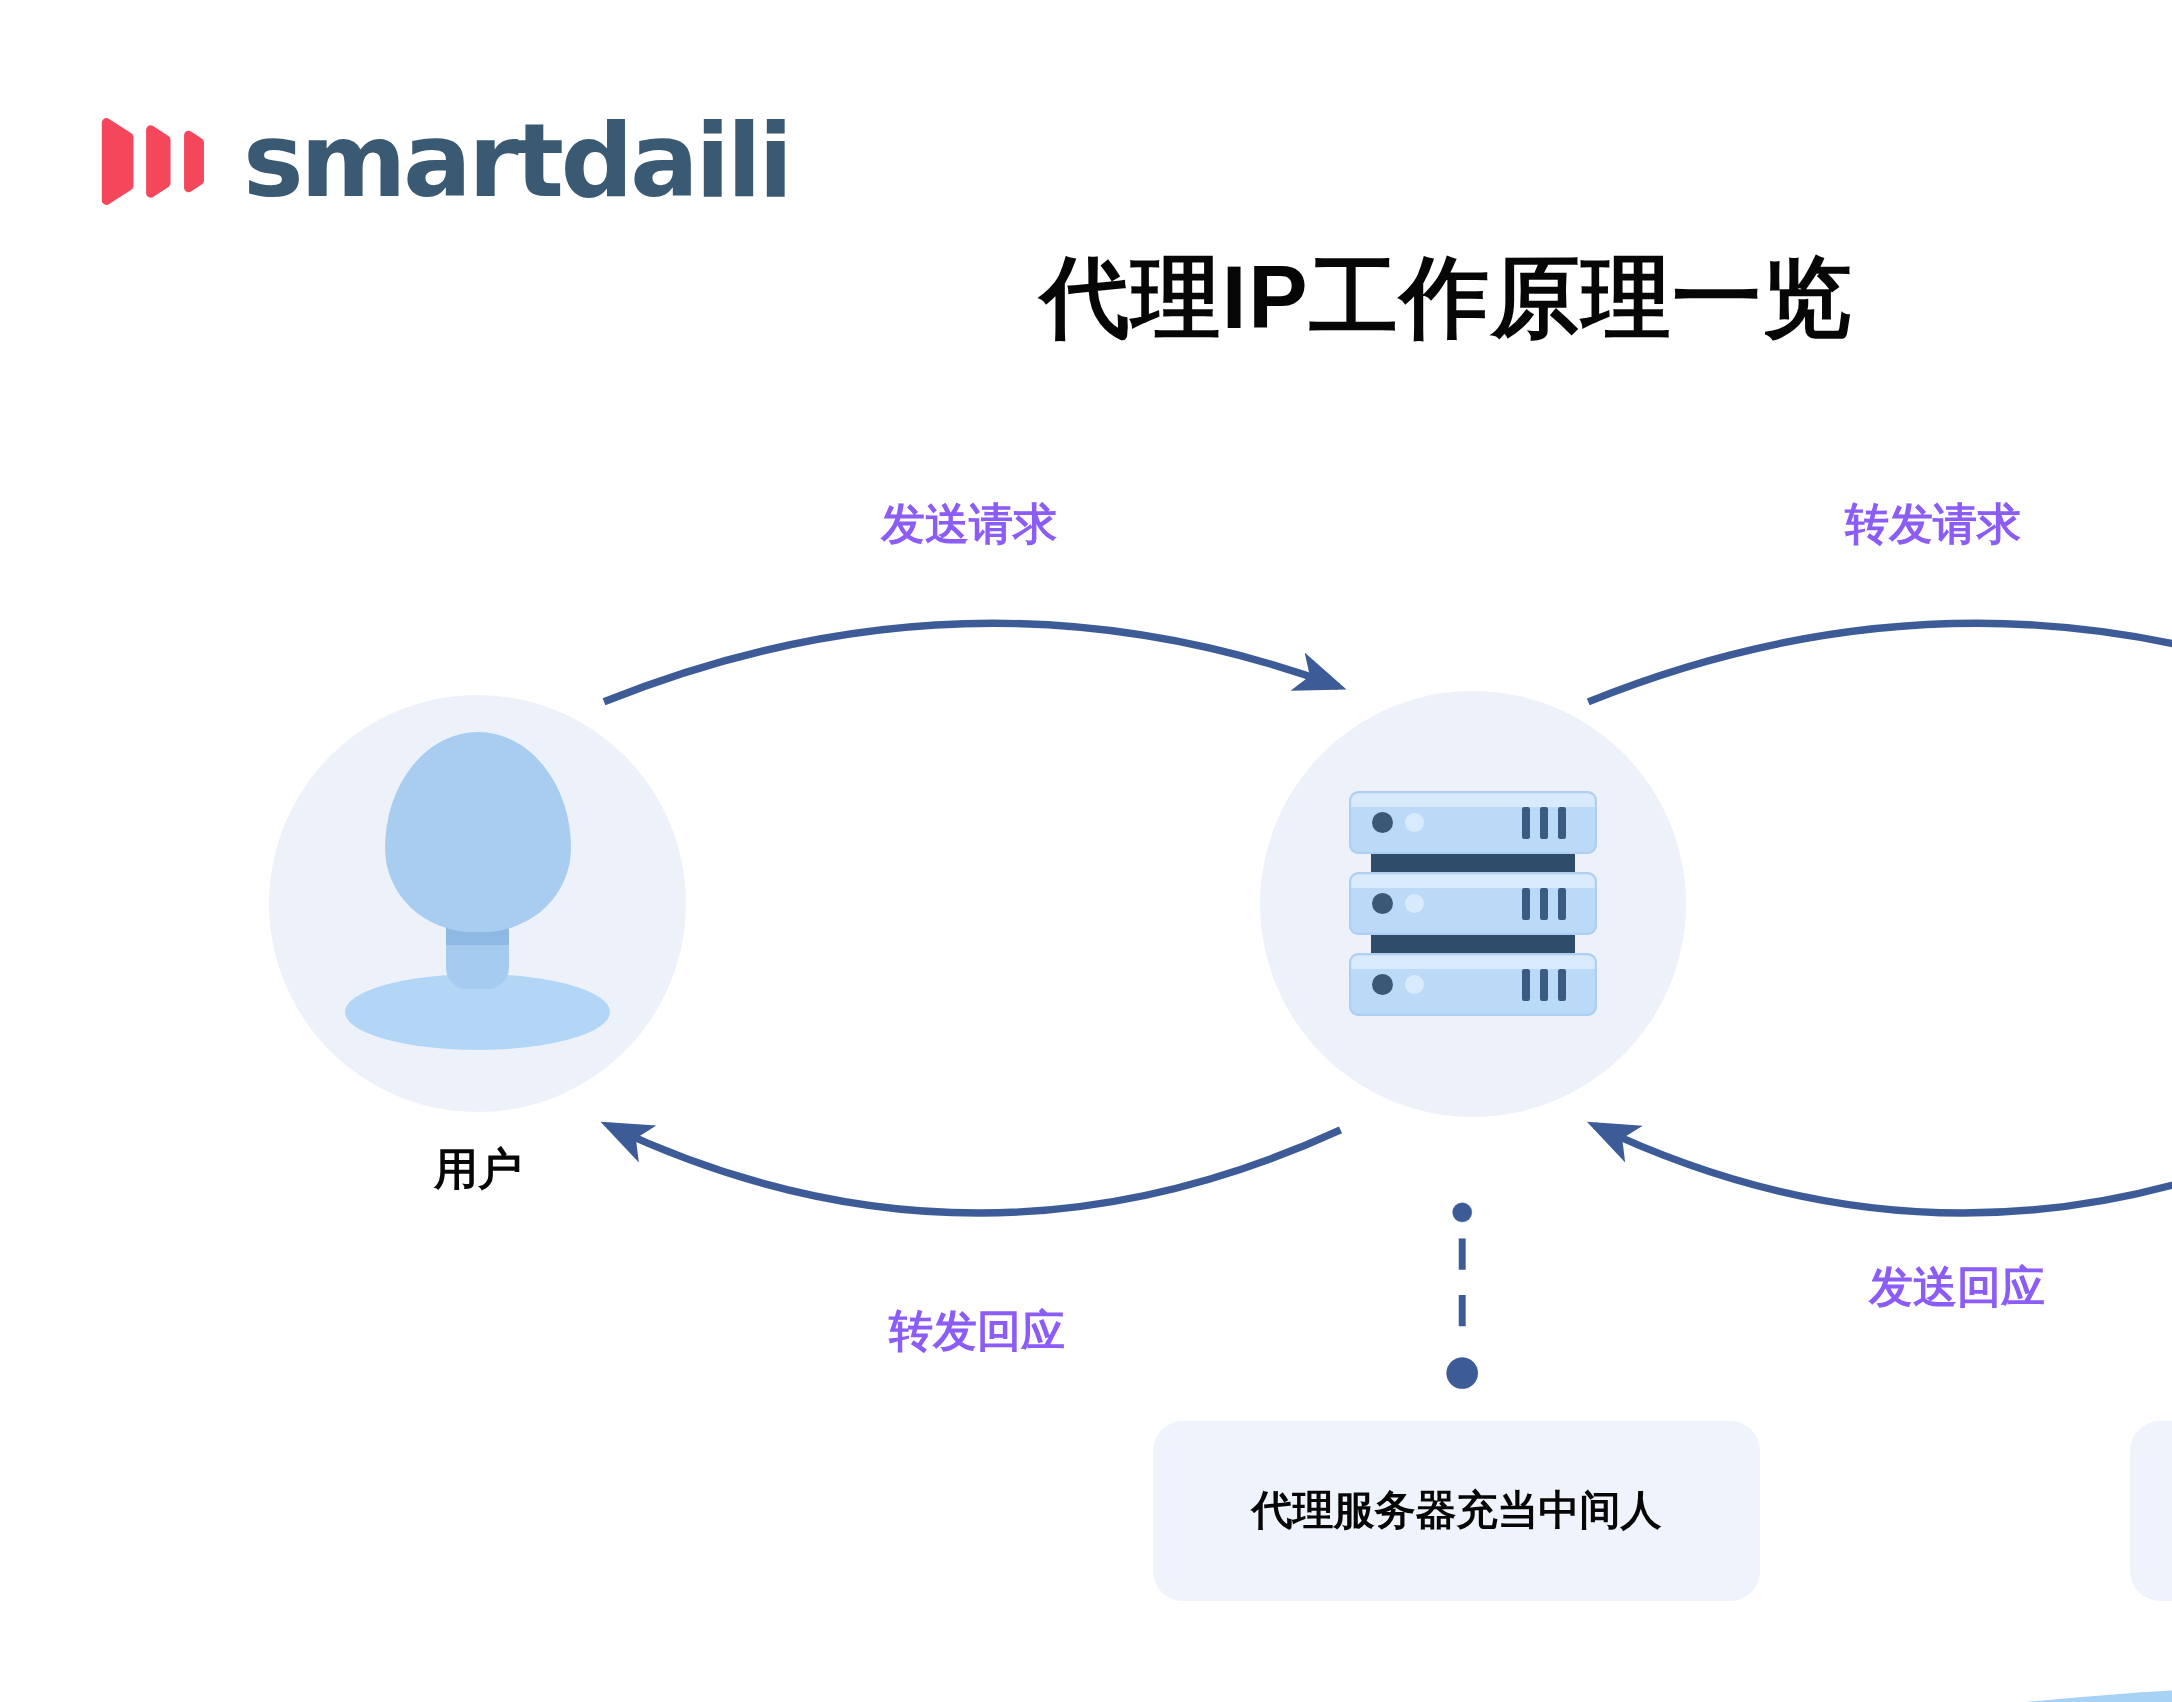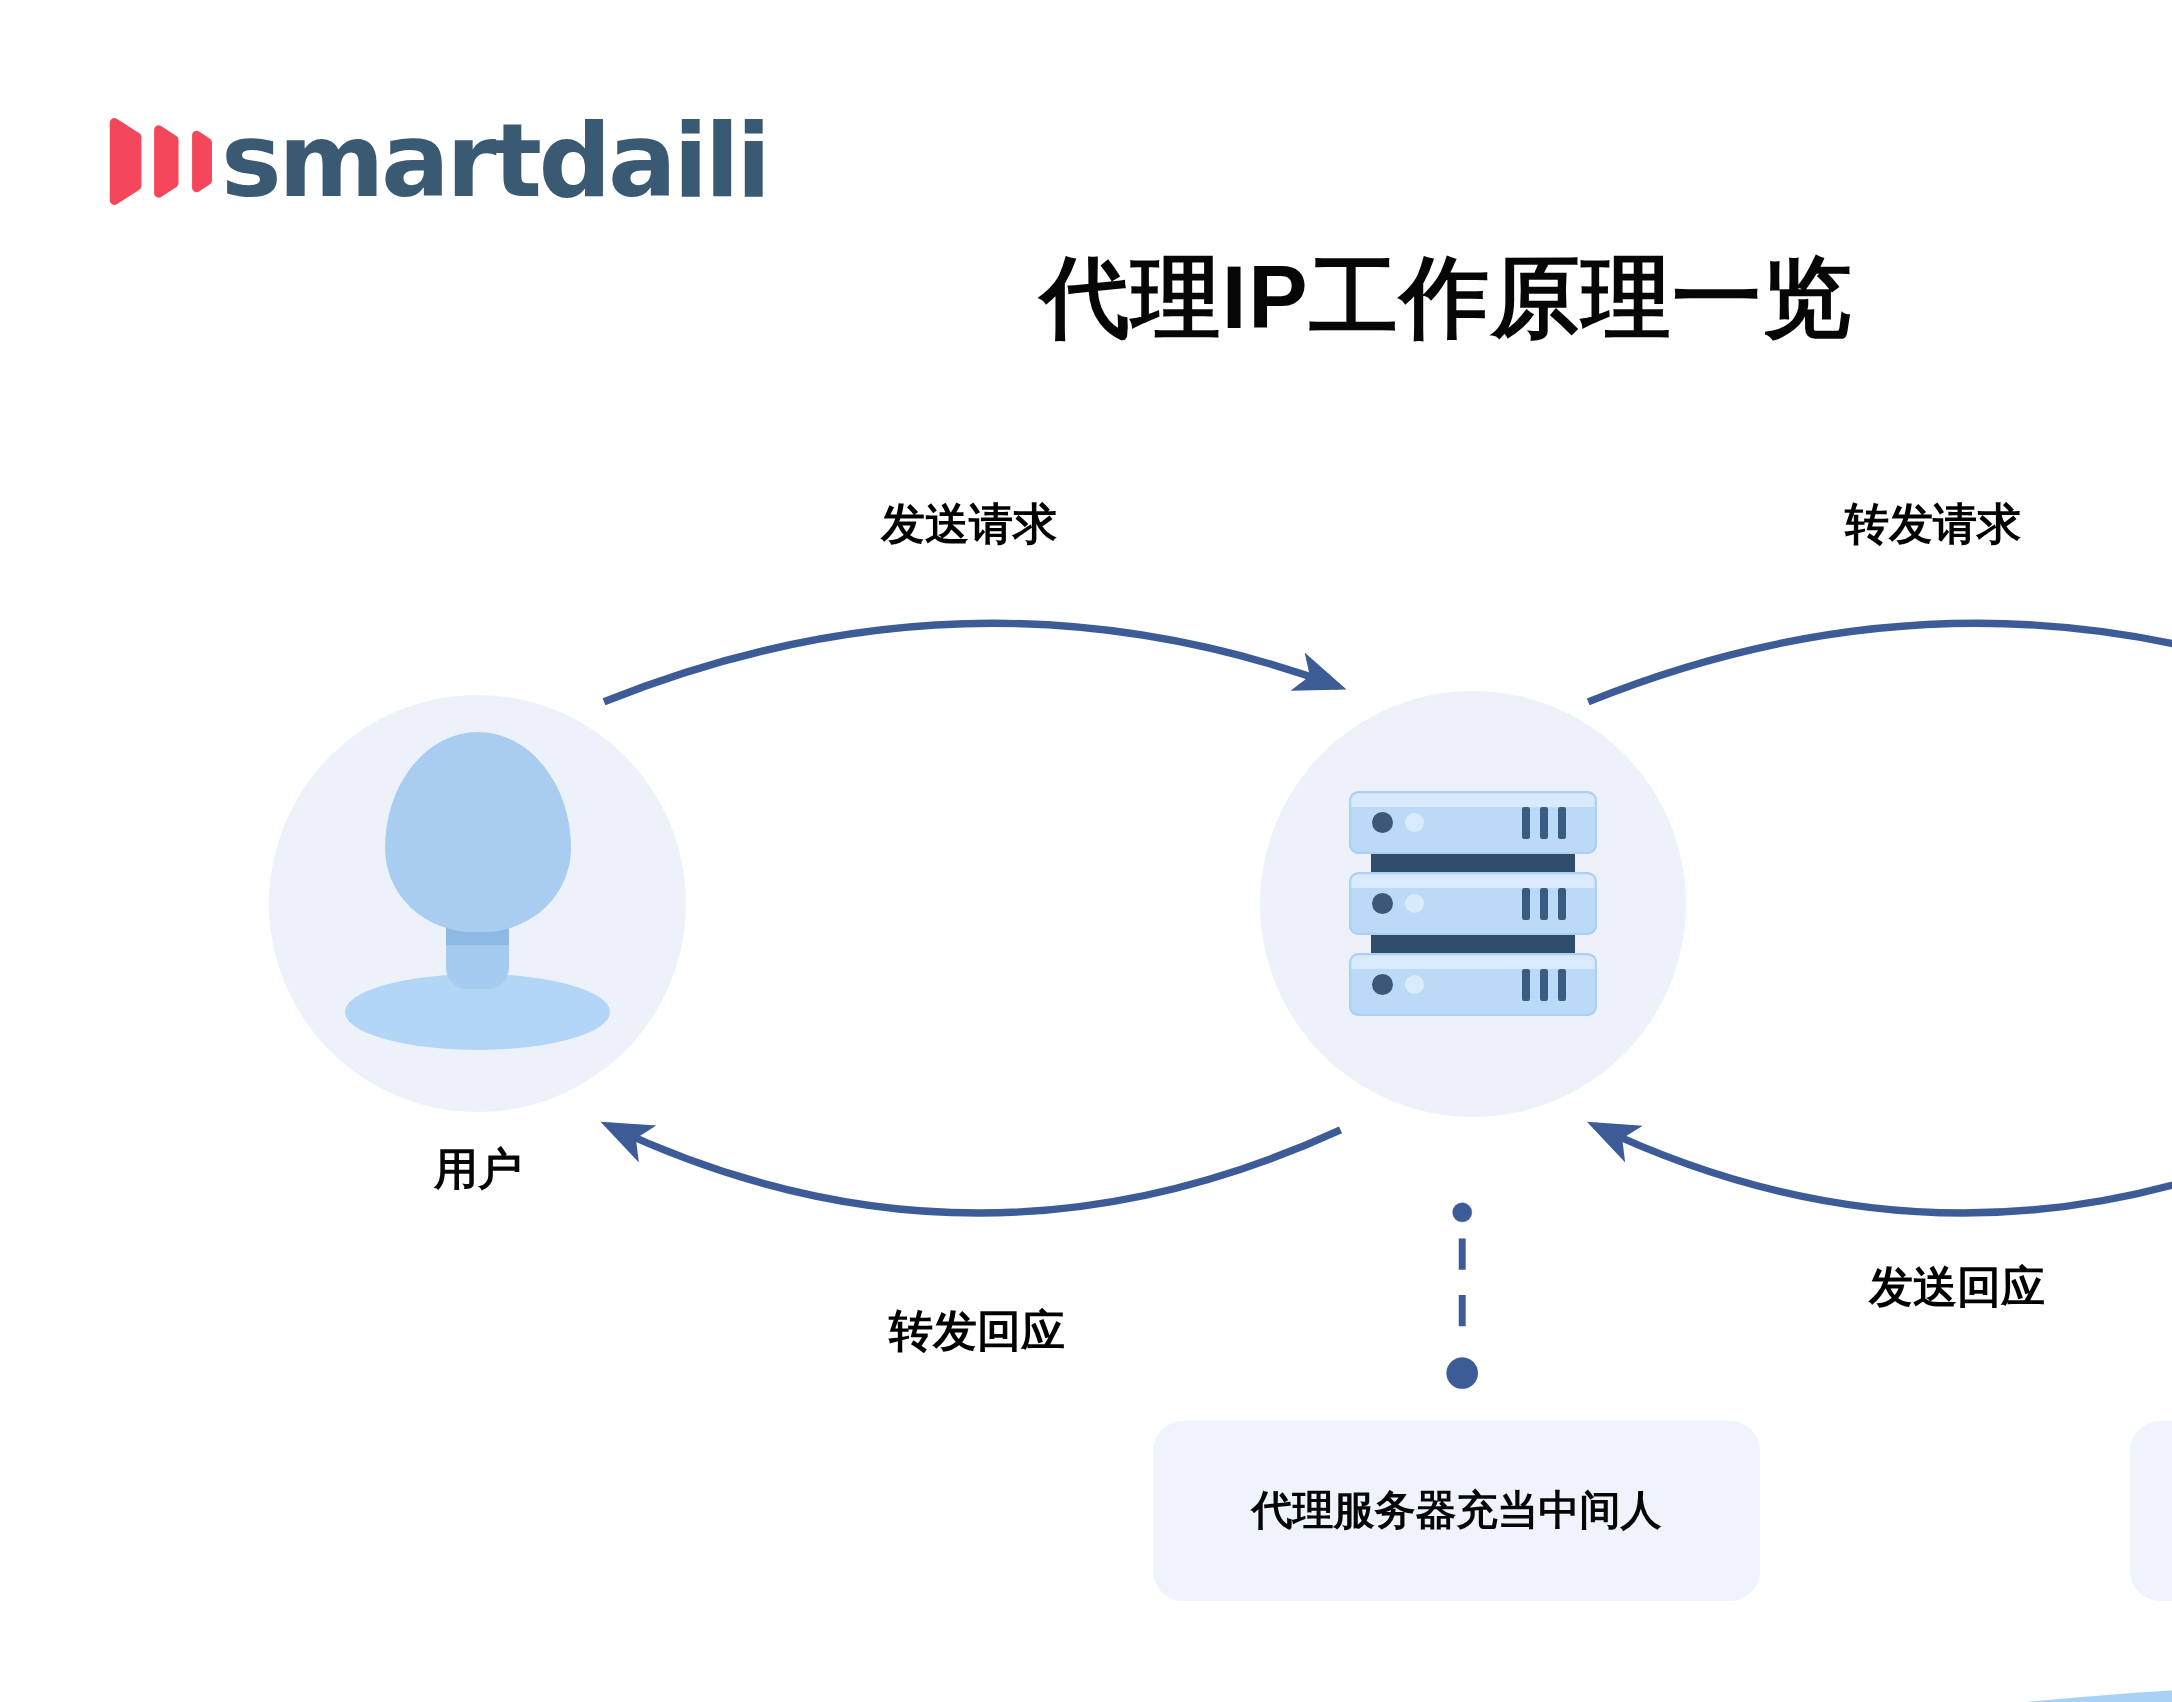--- a/index.html
+++ b/index.html
@@ -2,29 +2,29 @@
 <html style="font-size:7px"><head>
 <meta charset="utf-8">
 <style>
   html,body{margin:0;padding:0;background:#fff;}
   .canvas{
     position:relative;width:2894px;height:1703px;overflow:hidden;background:#ffffff;
     font-family:"Liberation Sans", sans-serif;
   }
 
   
-  .logo{position:absolute;left:108px;top:100px;height:122px;display:flex;align-items:center;}
+  .logo{position:absolute;left:100px;top:100px;height:122px;display:flex;align-items:center;gap:30px;}
   .logo-text{font-family:"DejaVu Sans", sans-serif;font-weight:bold;font-size:102px;color:#3a5a73;letter-spacing:-3.5px;line-height:1;}
 
   
   .title{position:absolute;left:0;top:238px;width:2894px;text-align:center;
     font-size:89px;font-weight:900;color:#060606;letter-spacing:1.7px;}
 
   
-  .flow-label{position:absolute;width:434px;text-align:center;font-size:44px;font-weight:900;color:#000000;}
+  .flow-label{position:absolute;width:434px;text-align:center;font-size:44px;font-weight:900;color:#8b5cf6;}
 
   
   .node-circle{position:absolute;border-radius:50%;background:#edf2fa;overflow:hidden;}
   .node-label{position:absolute;width:608px;text-align:center;font-size:44px;font-weight:900;color:#060606;margin-top:14px;}
 
   
   .u-head{position:absolute;left:116px;top:37px;width:186px;height:200px;background:#a9cdf1;
     border-radius:50% 50% 47% 47% / 58% 58% 42% 42%;z-index:3;}
   .u-neck{position:absolute;left:177px;top:233px;width:63px;height:61px;
     background:linear-gradient(#8db9e4 0 16.5px,#a6cbf0 16.5px);border-radius:0 0 21px 21px;z-index:2;}

